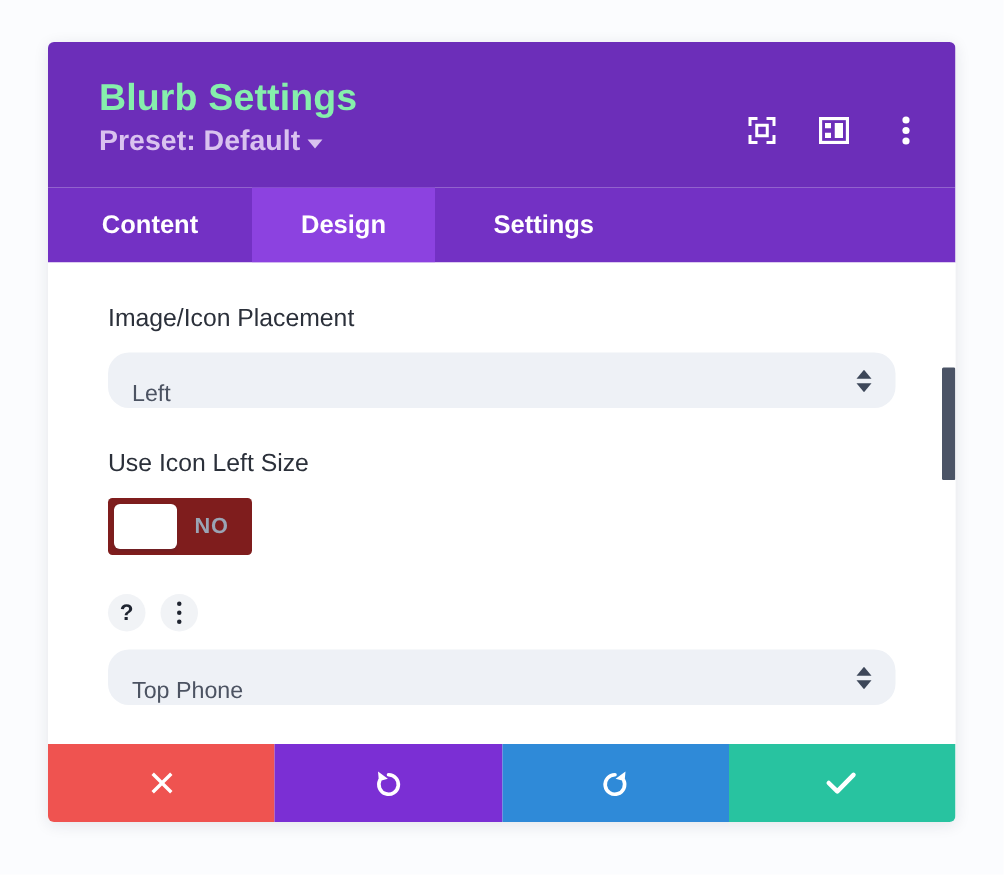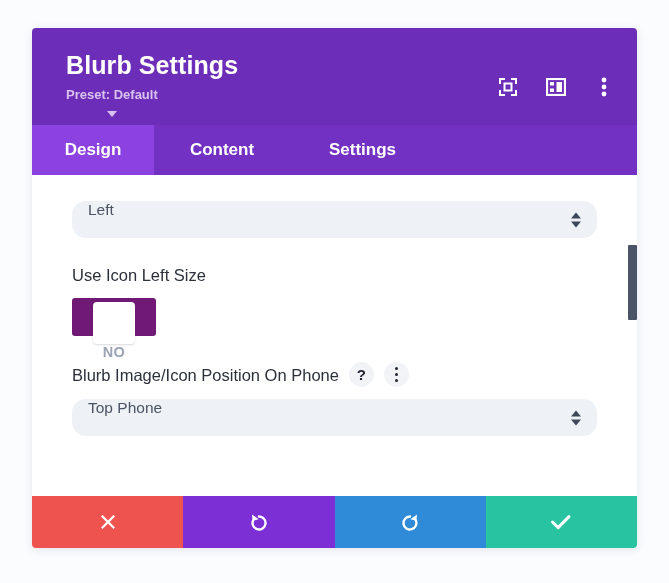--- a/index.html
+++ b/index.html
@@ -31,38 +31,37 @@
   
   .modal-header {
     background: #6c2eb9;
     height: 97px;
     flex: 0 0 97px;
     position: relative;
     box-sizing: border-box;
     padding: 22px 28px 0 34px;
   }
   .header-title {
-    color: #ffffff;
+    color: #86efac;
     font-size: 25px;
     font-weight: bold;
     line-height: 30px;
     letter-spacing: 0.1px;
     margin: 0;
   }
   .header-preset {
     margin-top: 6px;
     color: #d9c2ef;
-    font-size: 13px;
+    font-size: 19px;
     font-weight: bold;
     line-height: 18px;
     display: inline-flex;
     align-items: center;
     gap: 5px;
     cursor: pointer;
-    flex-direction: column;
   }
   .caret-down {
     display: inline-block;
     width: 0; height: 0;
     border-left: 5px solid transparent;
     border-right: 5px solid transparent;
     border-top: 6px solid #d9c2ef;
     margin-top: 2px;
   }
 
@@ -160,21 +159,21 @@
     display: block;
   }
 
   
   .select-box {
     position: relative;
     height: 37px;
     background: #eef1f6;
     border-radius: 14px;
     display: flex;
-    align-items: flex-start;
+    align-items: flex-end;
     padding: 0 16px;
     cursor: pointer;
     box-sizing: border-box;
   }
   .select-value {
     color: #4c5362;
     font-size: 15.5px;
   }
   .select-arrows {
     position: absolute;
@@ -194,30 +193,29 @@
   }
   .select-arrows .down {
     width: 0; height: 0;
     border-left: 5px solid transparent;
     border-right: 5px solid transparent;
     border-top: 6px solid #3d4759;
   }
 
   
   .toggle {
-    width: 84px;
+    width: 96px;
     height: 38px;
-    background: #701a75;
+    background: #7f1d1d;
     border-radius: 3px;
     display: flex;
     align-items: center;
     padding: 4px;
     box-sizing: border-box;
     cursor: pointer;
-    flex-direction: column;
   }
   .toggle-knob {
     width: 42px;
     height: 30px;
     background: #ffffff;
     border-radius: 4px;
     box-shadow: 0 1px 2px rgba(40,50,70,0.18);
     flex: 0 0 42px;
   }
   .toggle-label {
@@ -302,28 +300,31 @@
         <svg width="6" height="20" viewBox="0 0 6 20">
           <circle cx="3" cy="3" r="2.4" fill="#ffffff"></circle>
           <circle cx="3" cy="10" r="2.4" fill="#ffffff"></circle>
           <circle cx="3" cy="17" r="2.4" fill="#ffffff"></circle>
         </svg>
       </div>
     </div>
   </div>
 
   <div class="tabs">
+    <div class="tab tab-content">Content</div>
     <div class="tab tab-design">Design</div>
-    <div class="tab tab-content">Content</div>
     <div class="tab tab-advanced">Settings</div>
   </div>
 
   <div class="modal-body">
 
     <div class="field">
+      <div class="field-label">
+        <span class="label-text">Image/Icon Placement</span>
+      </div>
       <div class="select-box">
         <span class="select-value">Left</span>
         <span class="select-arrows">
           <i class="up"></i>
             <i class="down"></i>
         </span>
       </div>
     </div>
 
     <div class="field">
@@ -331,21 +332,20 @@
         <span class="label-text">Use Icon Left Size</span>
       </div>
       <div class="toggle">
         <span class="toggle-knob"></span>
         <span class="toggle-label">NO</span>
       </div>
     </div>
 
     <div class="field">
       <div class="field-label">
-        <span class="label-text">Blurb Image/Icon Position On Phone</span>
         <span class="round-icon">
           <span class="qmark">?</span>
         </span>
         <span class="round-icon">
           <span class="dots-vert">
               <i></i>
               <i></i>
               <i></i>
             </span>
         </span>

